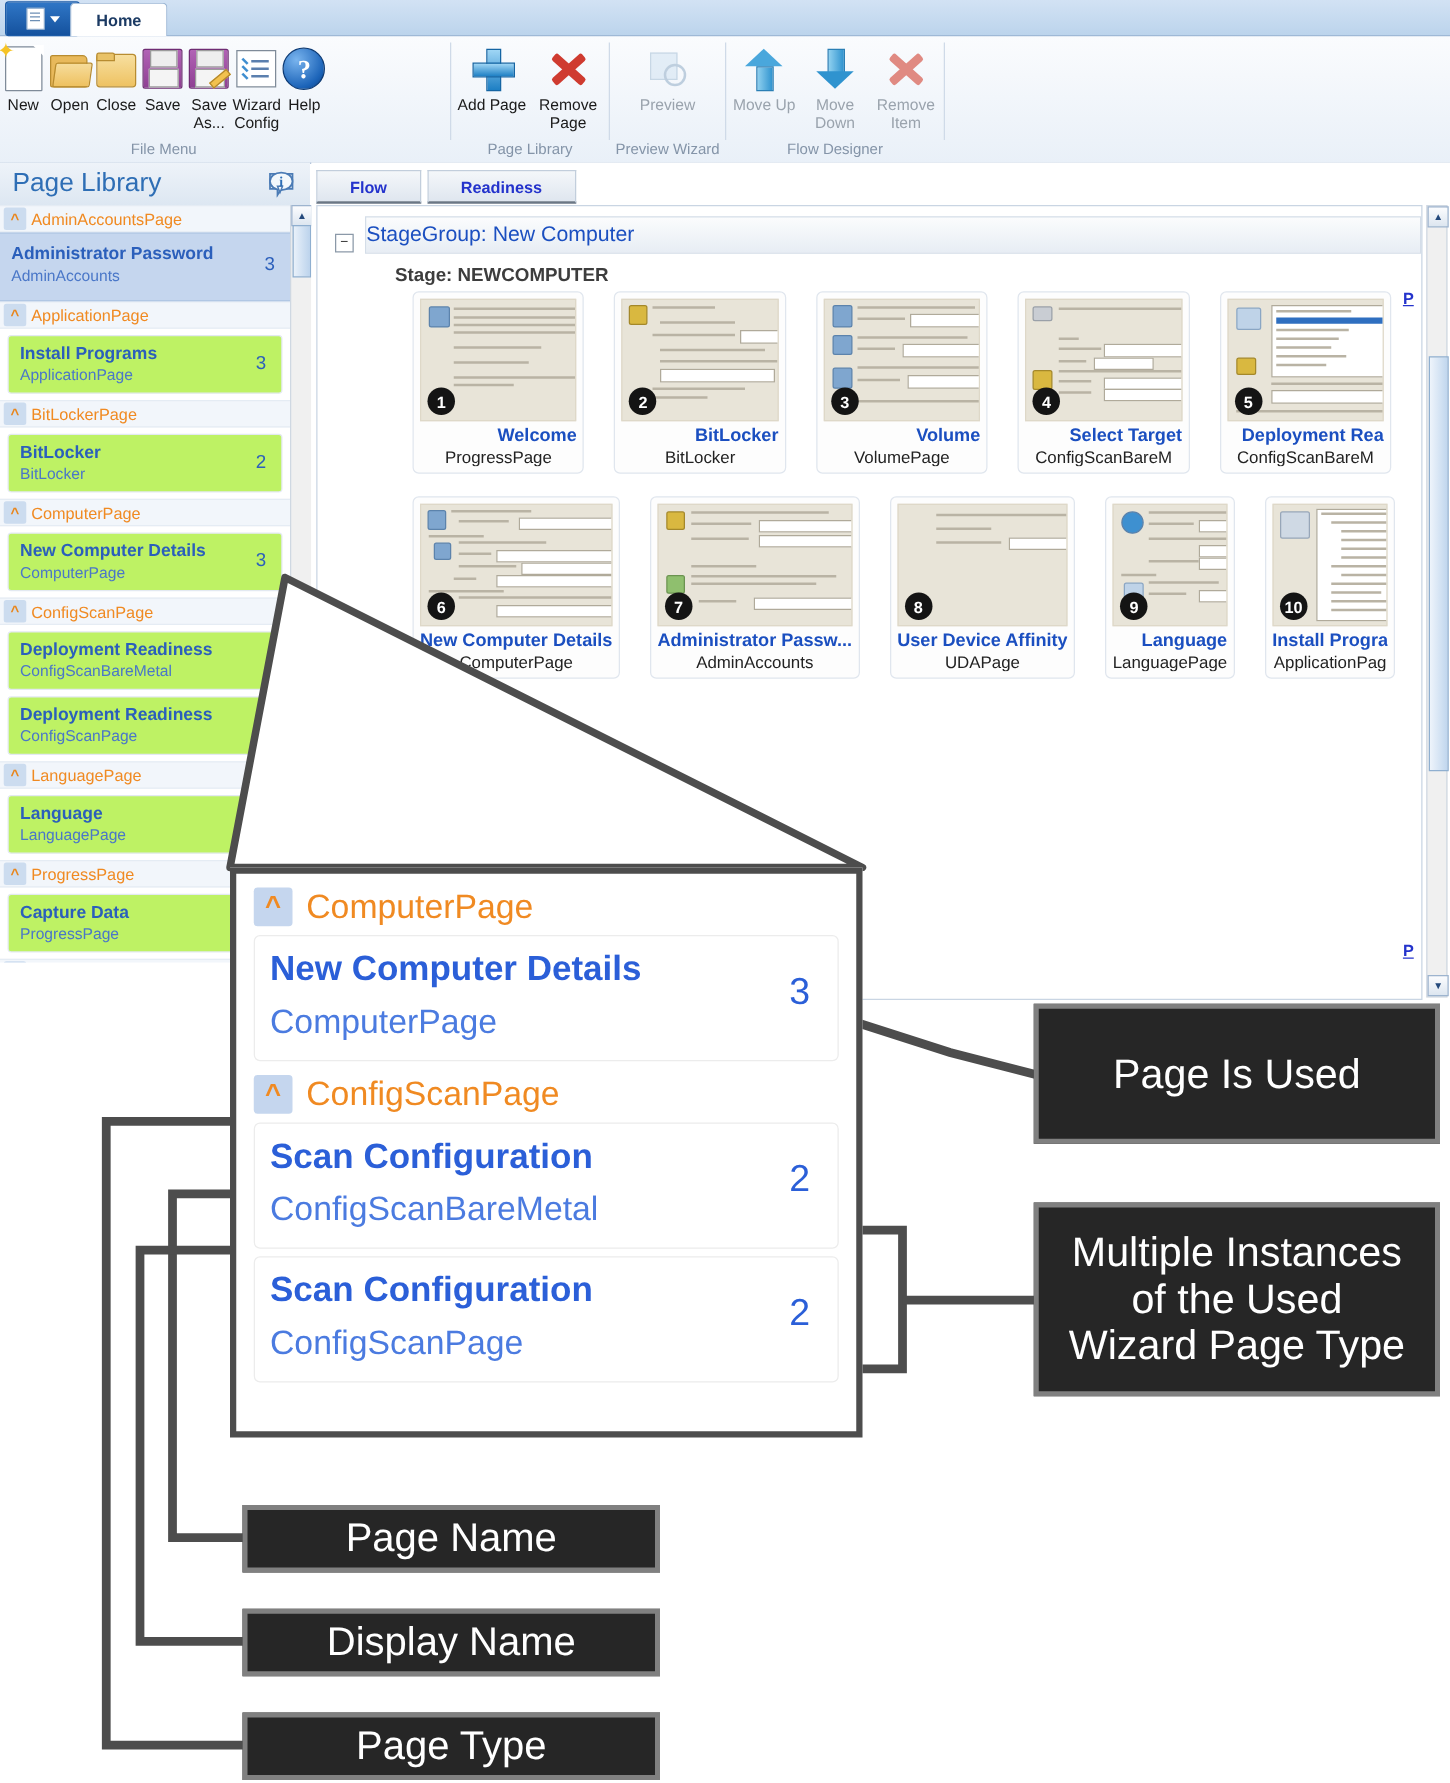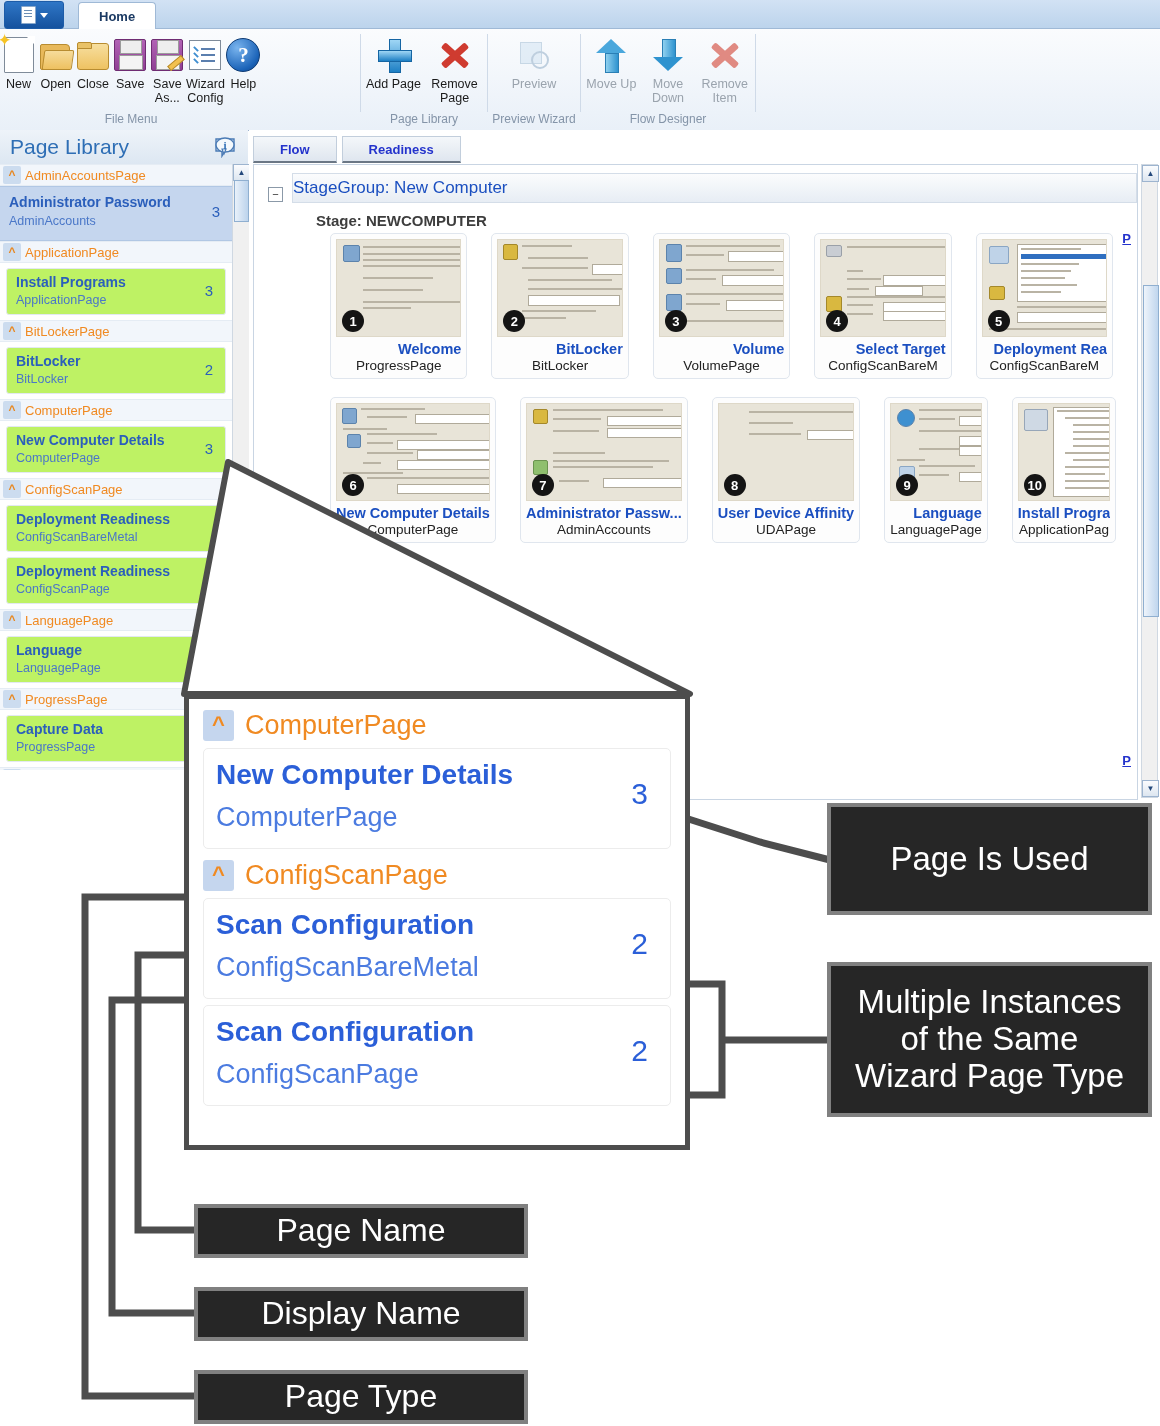--- a/index.html
+++ b/index.html
@@ -20,21 +20,21 @@
   #appbtn{position:absolute;left:4px;top:1px;width:58px;height:26px;
           background:linear-gradient(#2f76c6,#15529e);
           border:1px solid #1d5ca8;border-radius:3px;
           display:flex;align-items:center;justify-content:center;gap:4px;}
   #appbtn .doc{width:13px;height:16px;background:#fff;border:1px solid #8aa9cc;
                border-radius:1px;position:relative;}
   #appbtn .doc::after{content:"";position:absolute;left:2px;top:3px;width:8px;height:1px;
                box-shadow:0 0 0 0 #6d8fb5,0 3px 0 0 #6d8fb5,0 6px 0 0 #6d8fb5;background:#6d8fb5;}
   #appbtn .caret{width:0;height:0;border-left:4px solid transparent;border-right:4px solid transparent;
                border-top:5px solid #ffffff;}
-  #hometab{position:absolute;left:78px;top:2px;height:26px;padding:0 20px;
+  #hometab{position:absolute;left:56px;top:2px;height:26px;padding:0 20px;
            background:#ffffff;border:1px solid #9fb9d6;border-bottom:none;
            border-radius:4px 4px 0 0;display:flex;align-items:center;
            font-size:13px;color:#1b3a63;font-weight:bold;}
 
   .rgroup{position:absolute;top:29px;height:101px;}
   .rgroup .items{display:flex;height:80px;align-items:flex-start;}
   .rgroup .glabel{position:absolute;bottom:4px;width:100%;text-align:center;
                   font-size:12px;color:#8494a8;}
   .rsep{position:absolute;top:34px;width:1px;height:78px;background:#cfdae8;}
   .rbtn{width:66px;display:flex;flex-direction:column;align-items:center;
@@ -715,21 +715,21 @@
       <span class="ct">2</span>
     </div>
   </div>
 
   <div class="nbox" style="left:827px;top:803px;width:325px;height:112px;font-size:33px;">
     <span>Page Is Used</span>
   </div>
 
   <div class="nbox" style="left:827px;top:962px;width:325px;height:155px;font-size:33px;">
     <span>Multiple Instances</span>
-    <span>of the Same</span>
+    <span>of the Used</span>
     <span>Wizard Page Type</span>
   </div>
 
   <div class="nbox" style="left:194px;top:1204px;width:334px;height:54px;font-size:32px;">
     <span>Page Name</span>
   </div>
 
   <div class="nbox" style="left:194px;top:1287px;width:334px;height:54px;font-size:32px;">
     <span>Display Name</span>
   </div>

